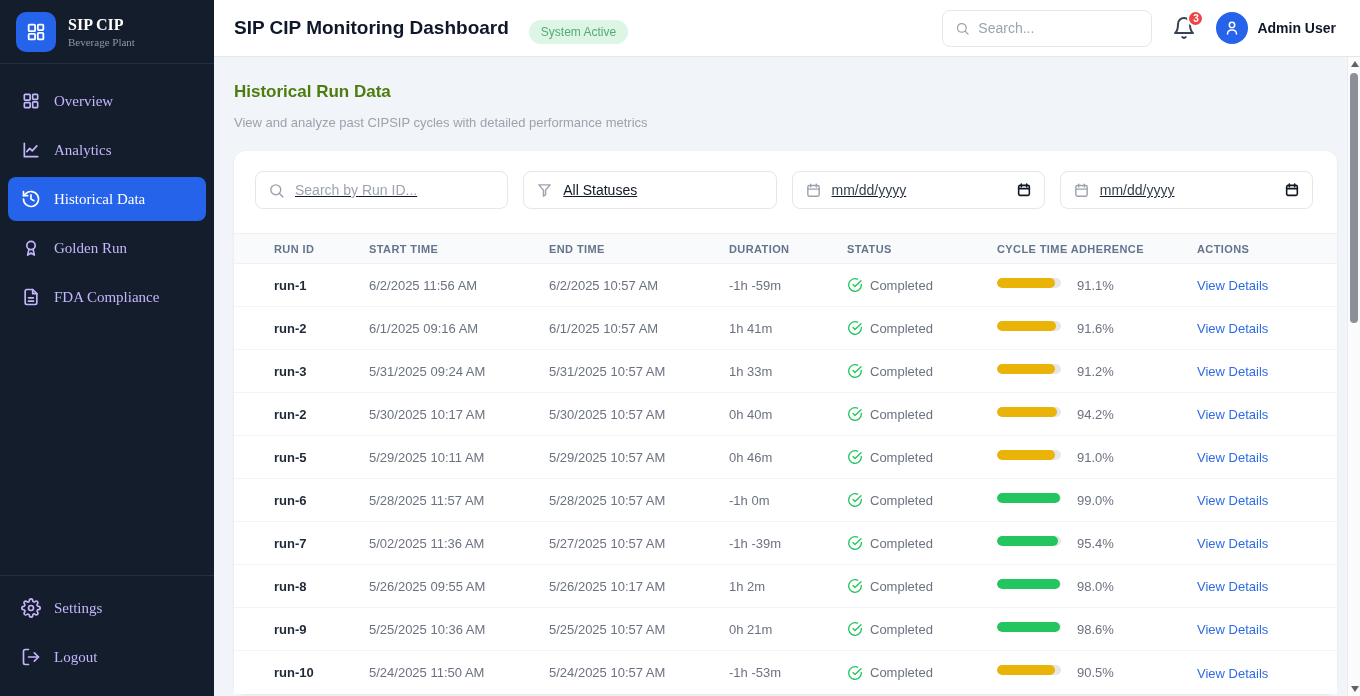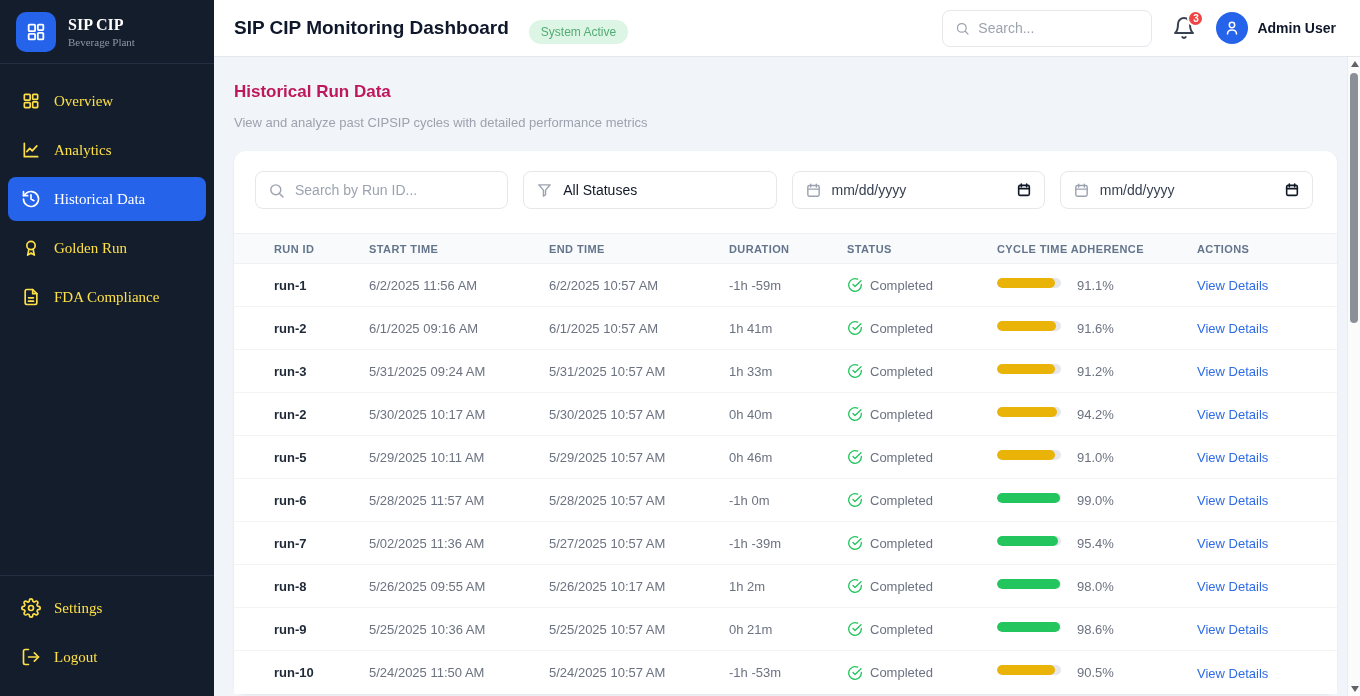--- a/index.html
+++ b/index.html
@@ -29,21 +29,21 @@
     width: 40px; height: 40px; border-radius: 10px;
     background: #2563eb; color: #ffffff;
     display: flex; align-items: center; justify-content: center;
   }
   .logo-title { font-size: 16px; font-weight: 700; color: #ffffff; line-height: 1.2; }
   .logo-subtitle { font-size: 11px; color: #8b97a8; margin-top: 2px; }
   .nav { padding: 15px 8px 0 8px; flex: 1; }
   .nav-item {
     display: flex; align-items: center; gap: 13px;
     height: 44px; padding: 0 13px; margin-bottom: 5px;
-    border-radius: 8px; font-size: 15px; color: #fde047;
+    border-radius: 8px; font-size: 15px; color: #c4b5fd;
     cursor: pointer;
   }
   .nav-item.active { background: #2563eb; color: #ffffff; }
   .nav-item .ico { width: 20px; height: 20px; color: inherit; }
   .sidebar-footer { border-top: 1px solid #233044; padding: 10px 8px 12px 8px; }
 
   
   .main-col { flex: 1; display: flex; flex-direction: column; position: relative; }
 
   .topbar {
@@ -82,29 +82,29 @@
   .avatar {
     width: 32px; height: 32px; border-radius: 50%;
     background: #2563eb; color: #fff;
     display: flex; align-items: center; justify-content: center;
   }
   .user-wrap { display: flex; align-items: center; gap: 9px; cursor: pointer; }
   .user-name { font-size: 14px; font-weight: 700; color: #0f172a; }
 
   
   .content { flex: 1; padding: 25px 23px 0 20px; overflow: hidden; }
-  .page-title { font-size: 17px; font-weight: 700; color: #be185d; }
+  .page-title { font-size: 17px; font-weight: 700; color: #4d7c0f; }
   .page-subtitle { font-size: 13px; color: #9ca3af; margin-top: 13px; }
 
   .card {
     margin-top: 21px; background: #ffffff;
     border-radius: 12px; box-shadow: 0 1px 3px rgba(15,23,42,.07);
     padding: 20px 24px 0 21px;
   }
-  .filters { display: flex; gap: 15px; }
+  .filters { display: flex; gap: 15px; text-decoration: underline; }
   .filter {
     flex: 1; height: 38px;
     border: 1px solid #e5e7eb; border-radius: 8px;
     display: flex; align-items: center; gap: 10px;
     padding: 0 12px; font-size: 14px; color: #111827; background: #fff;
     cursor: pointer;
   }
   .filter .ico { color: #9ca3af; width: 17px; height: 17px; flex: none; }
   .filter input {
     border: none; outline: none; width: 100%;

